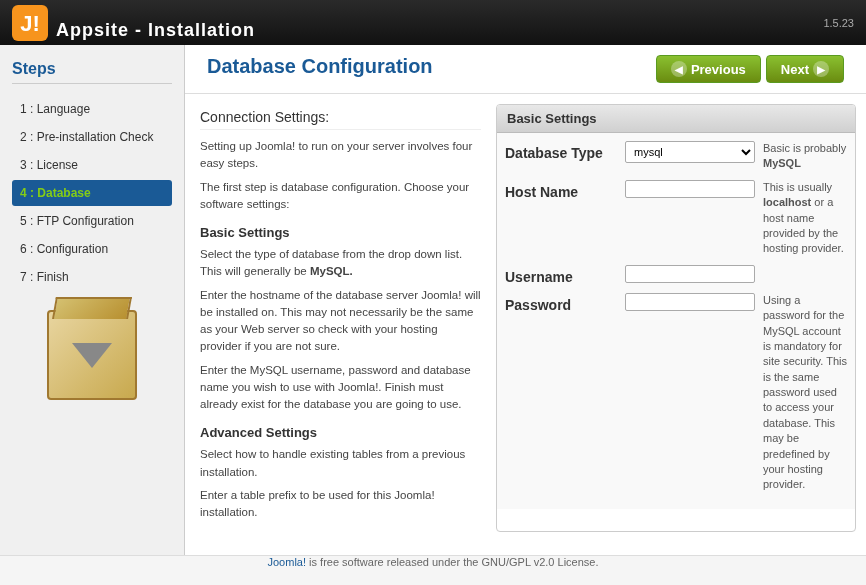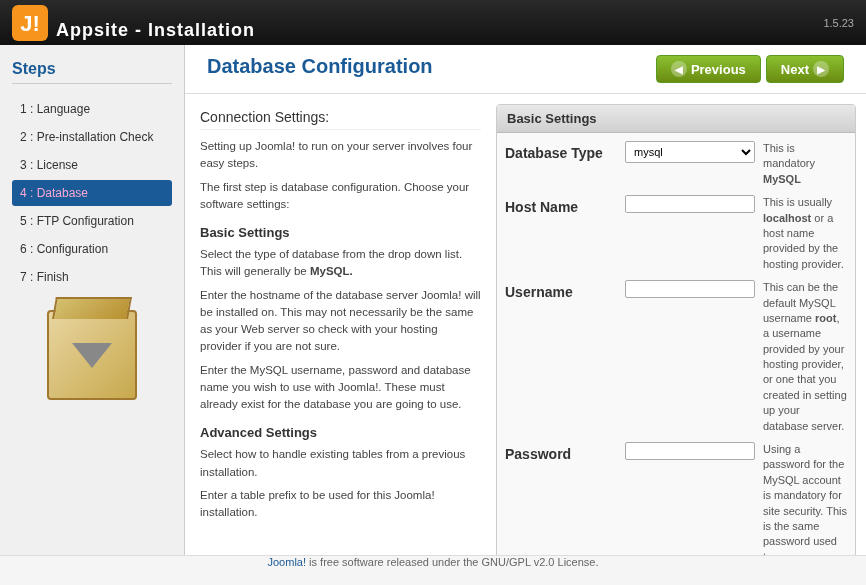--- a/index.html
+++ b/index.html
@@ -59,22 +59,22 @@
     .step-item {
       padding: 6px 8px;
       font-size: 12px;
       color: #333;
       cursor: pointer;
       border-radius: 3px;
       margin-bottom: 2px;
     }
     .step-item.active {
       background: #1a5a96;
-      color: #f9a8d4;
-      font-weight: normal;
+      color: #84cc16;
+      font-weight: bold;
     }
     .joomla-box {
       width: 90px;
       height: 90px;
       background: linear-gradient(135deg, #e8d5a0, #c8a94e);
       border: 2px solid #a07830;
       border-radius: 4px;
       margin: 20px auto;
       display: flex;
       align-items: center;
@@ -303,21 +303,21 @@
       <div class="left-panel">
         <div class="section-title">Connection Settings:</div>
         <p class="desc-text">Setting up Joomla! to run on your server involves four easy steps.</p>
         <p class="desc-text">The first step is database configuration. Choose your software settings:</p>
 
         <div class="subsection-title">Basic Settings</div>
         <p class="desc-text">
           <span>Select the type of database from the drop down list. This will generally be</span> <strong>MySQL.</strong>
         </p>
         <p class="desc-text">Enter the hostname of the database server Joomla! will be installed on. This may not necessarily be the same as your Web server so check with your hosting provider if you are not sure.</p>
-        <p class="desc-text">Enter the MySQL username, password and database name you wish to use with Joomla!. These must already exist for the database you are going to use.</p>
+        <p class="desc-text">Enter the MySQL username, password and database name you wish to use with Joomla!. Finish must already exist for the database you are going to use.</p>
 
         <div class="subsection-title">Advanced Settings</div>
         <p class="desc-text">Select how to handle existing tables from a previous installation.</p>
         <p class="desc-text">Enter a table prefix to be used for this Joomla! installation.</p>
       </div>
 
       <div class="right-panel">
         <div class="panel-header">Basic Settings</div>
         <div class="panel-body">
 
@@ -325,21 +325,21 @@
             <div class="form-label-col">
               <label class="form-label">Database Type</label>
             </div>
             <div class="form-input-col">
               <select>
                 <option value="mysql">mysql</option>
                 <option value="mysqli">mysqli</option>
               </select>
             </div>
             <div class="form-help-col">
-              <span>This is mandatory</span> <strong>MySQL</strong>
+              <span>Basic is probably</span> <strong>MySQL</strong>
             </div>
           </div>
 
           <div class="form-row">
             <div class="form-label-col">
               <label class="form-label">Host Name</label>
             </div>
             <div class="form-input-col">
               <input type="text" value="" style="">
             </div>
@@ -347,23 +347,20 @@
               <span>This is usually <strong>localhost</strong> or a host name provided by the hosting provider.</span>
             </div>
           </div>
 
           <div class="form-row">
             <div class="form-label-col">
               <label class="form-label">Username</label>
             </div>
             <div class="form-input-col">
               <input type="text" style="">
-            </div>
-            <div class="form-help-col">
-              <span>This can be the default MySQL username <strong>root</strong>, a username provided by your hosting provider, or one that you created in setting up your database server.</span>
             </div>
           </div>
 
           <div class="form-row">
             <div class="form-label-col">
               <label class="form-label">Password</label>
             </div>
             <div class="form-input-col">
               <input type="password" style="">
             </div>

